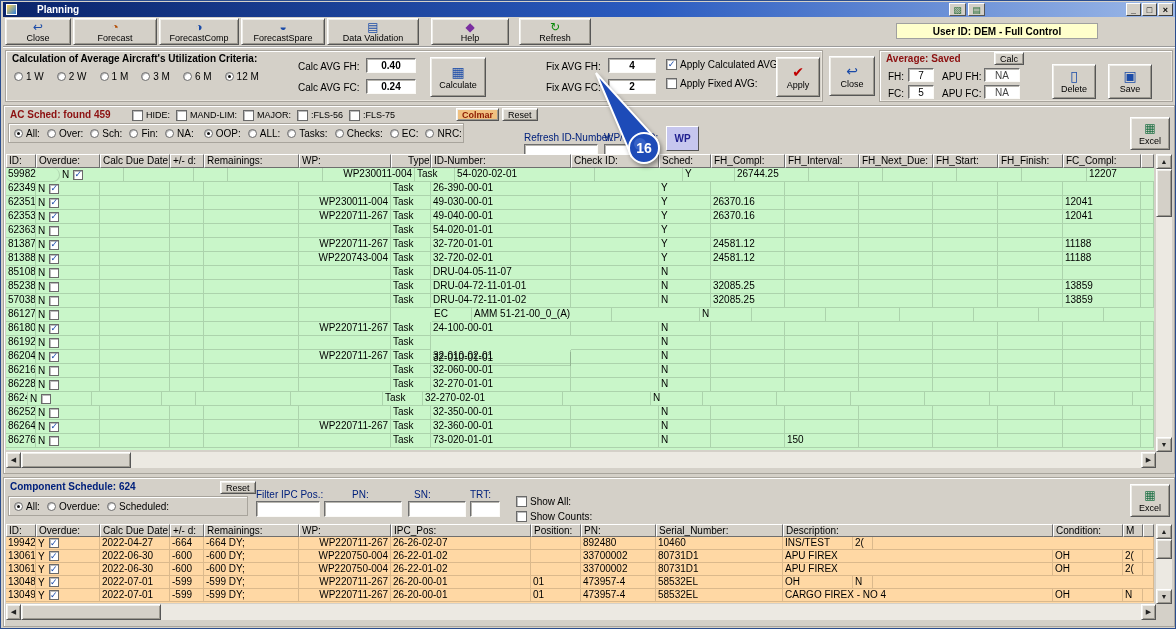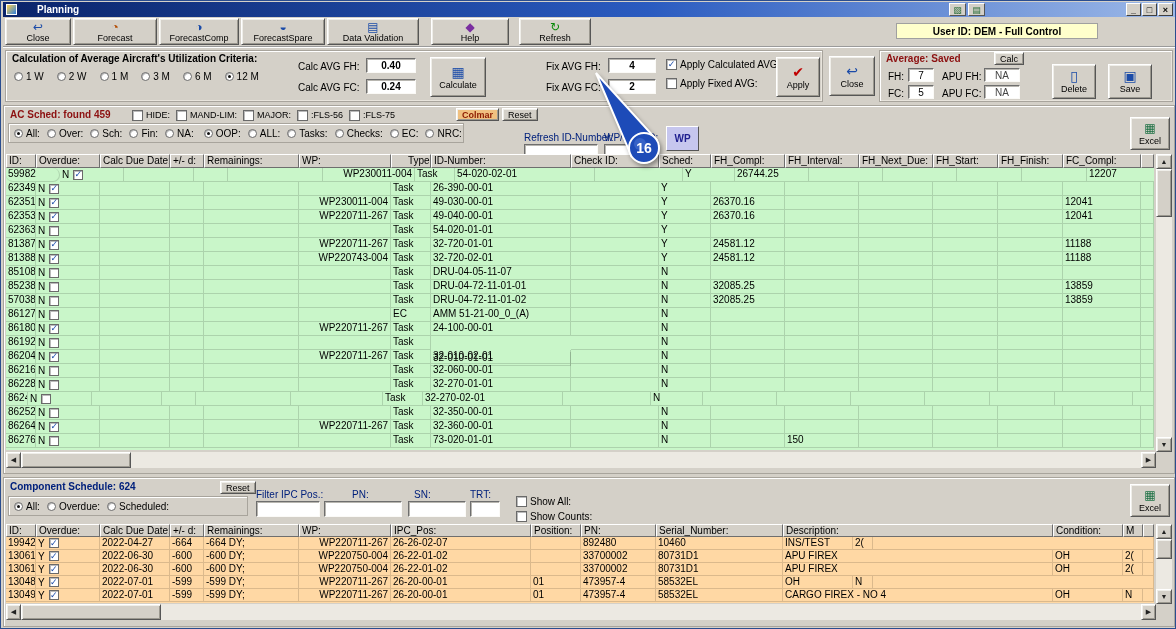--- a/index.html
+++ b/index.html
@@ -550,21 +550,21 @@
         <div class="trow">
           <div class="tc" style="width: 30px;">86127</div>
           <div class="tc odcell" style="width: 64px;">
             <span>N</span>
             <span class="cb"></span>
           </div>
           <div class="tc" style="width: 70px;"></div>
           <div class="tc" style="width: 34px;"></div>
           <div class="tc" style="width: 95px;"></div>
           <div class="tc right" style="width: 92px;"></div>
-          <div class="tc" style="width: 40px;">EC</div>
+          <div class="tc" style="width: 40px; margin-left: 41px;">EC</div>
           <div class="tc" style="width: 140px;">AMM 51-21-00_0_(A)</div>
           <div class="tc" style="width: 88px;"></div>
           <div class="tc" style="width: 52px;">N</div>
           <div class="tc" style="width: 74px;"></div>
           <div class="tc" style="width: 74px;"></div>
           <div class="tc" style="width: 74px;"></div>
           <div class="tc" style="width: 65px;"></div>
           <div class="tc" style="width: 65px;"></div>
           <div class="tc" style="width: 78px;"></div>
           <div class="tc fill"></div>

